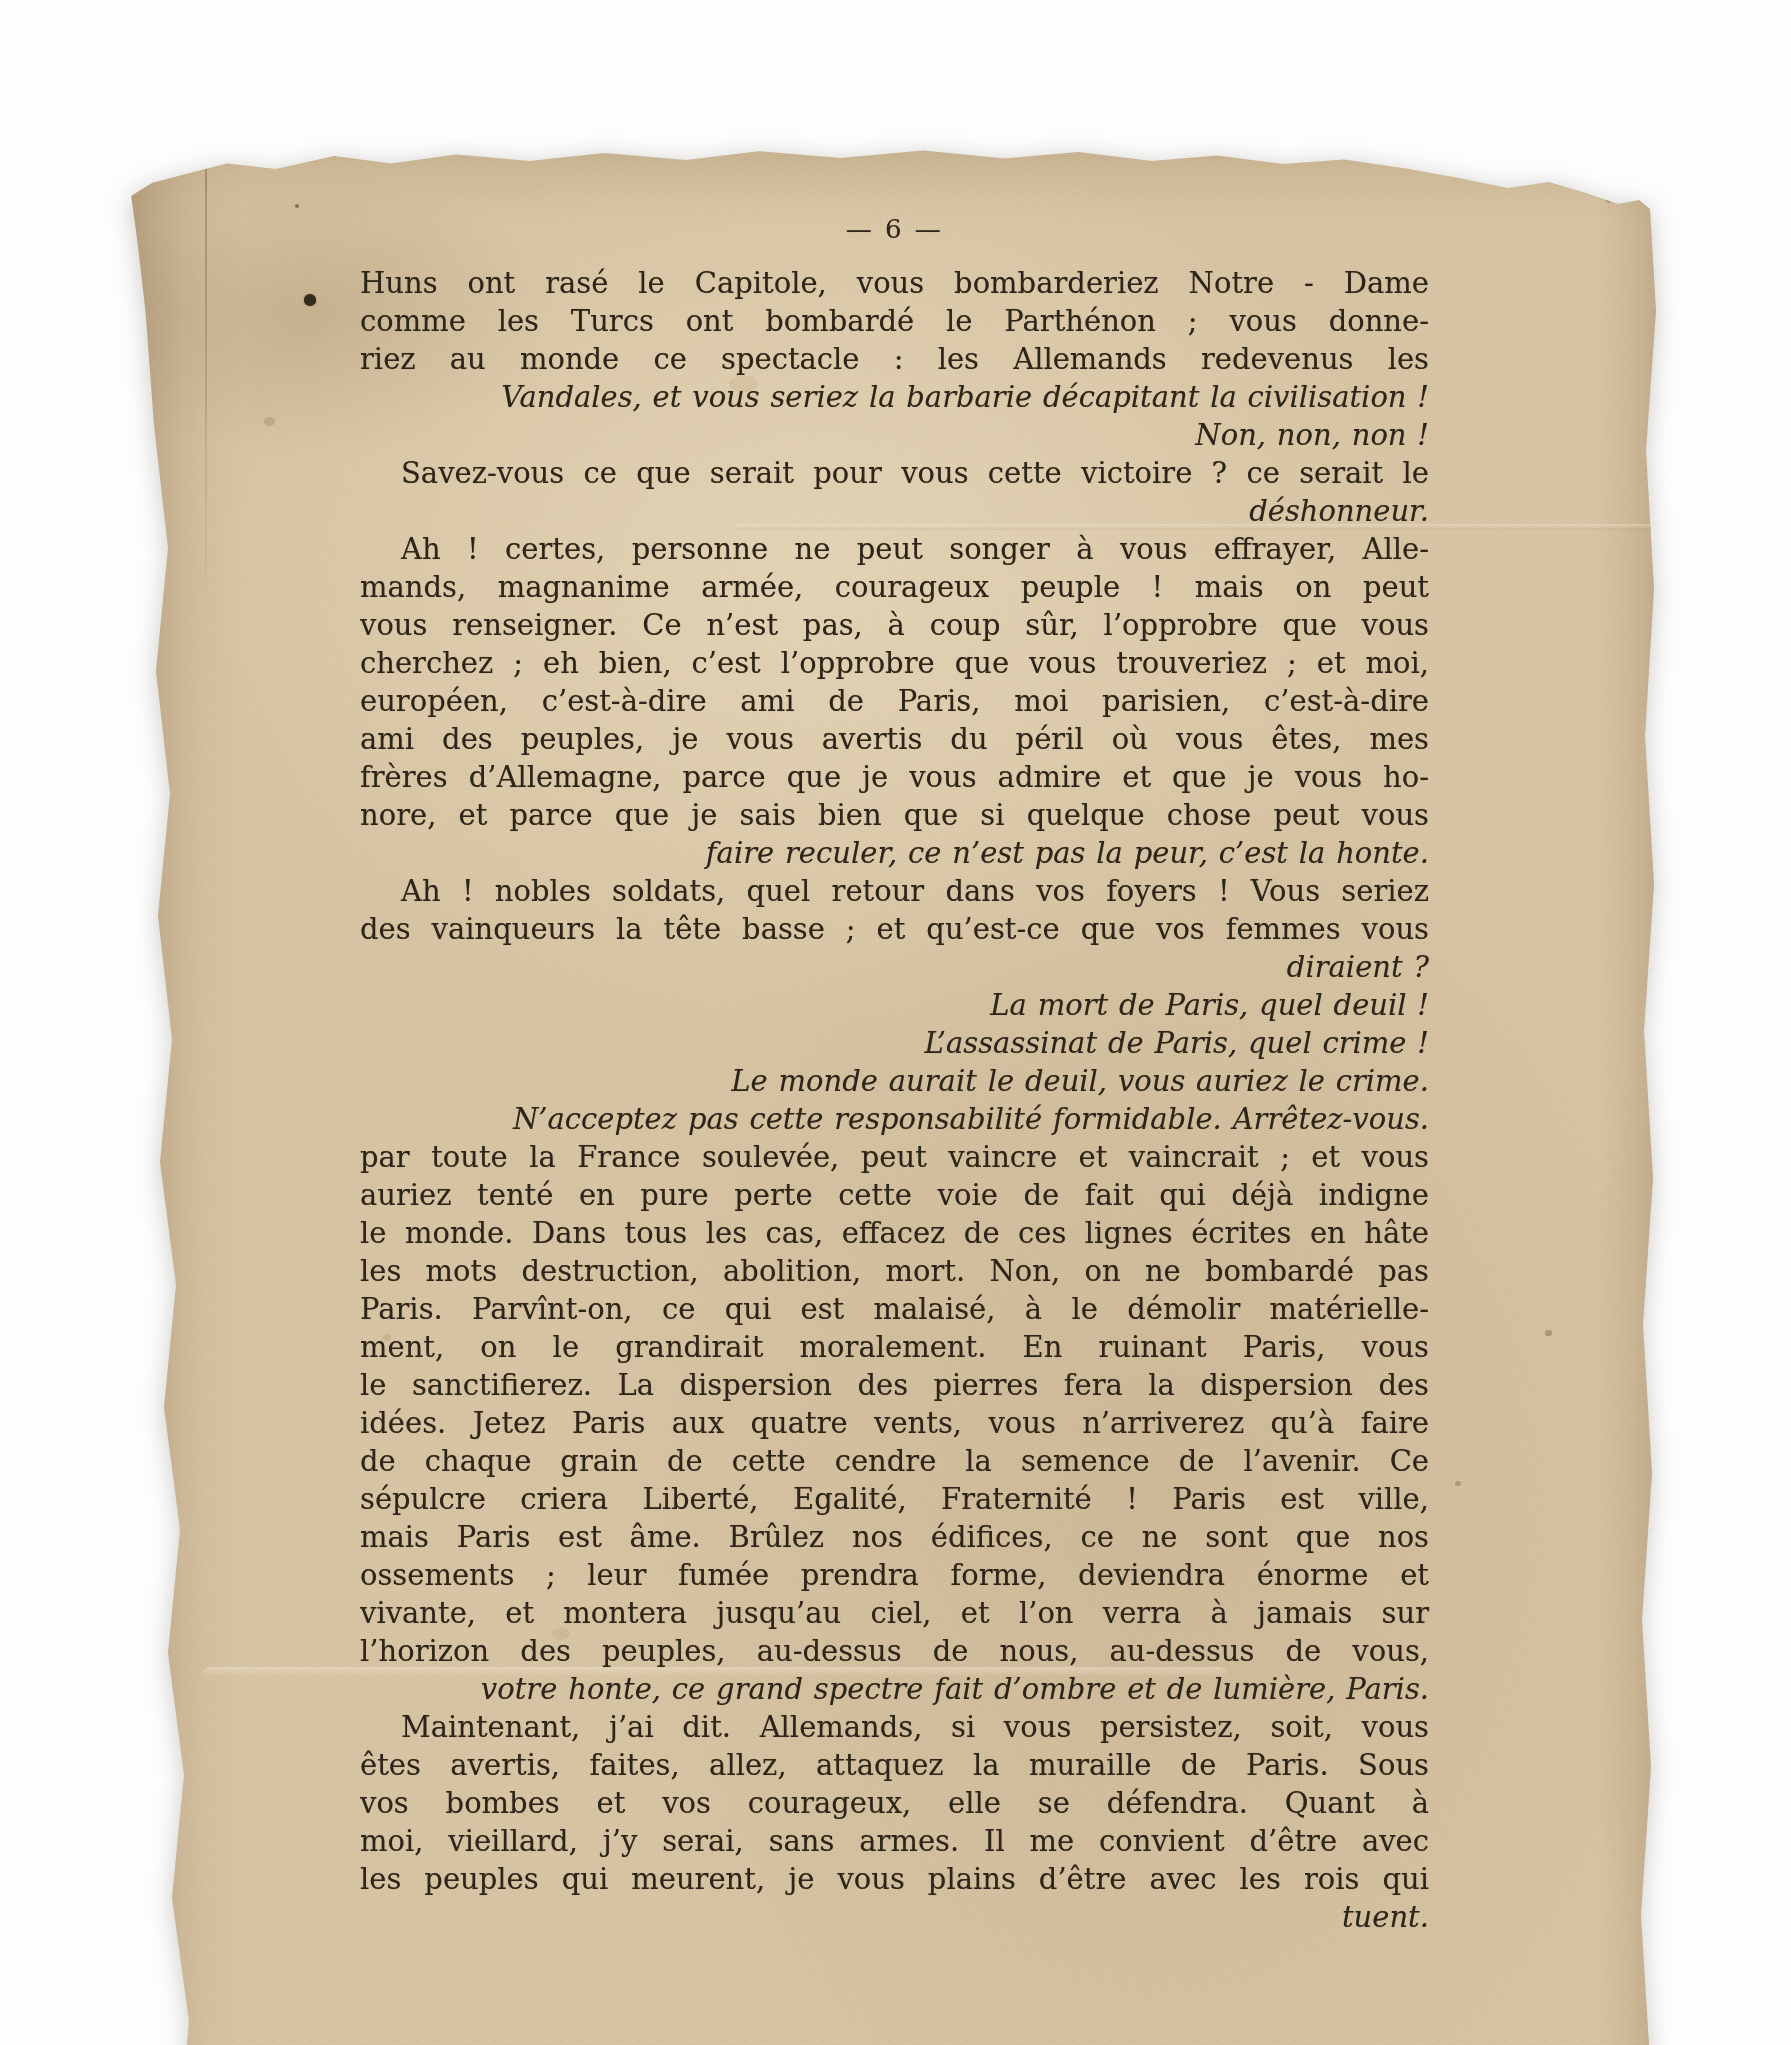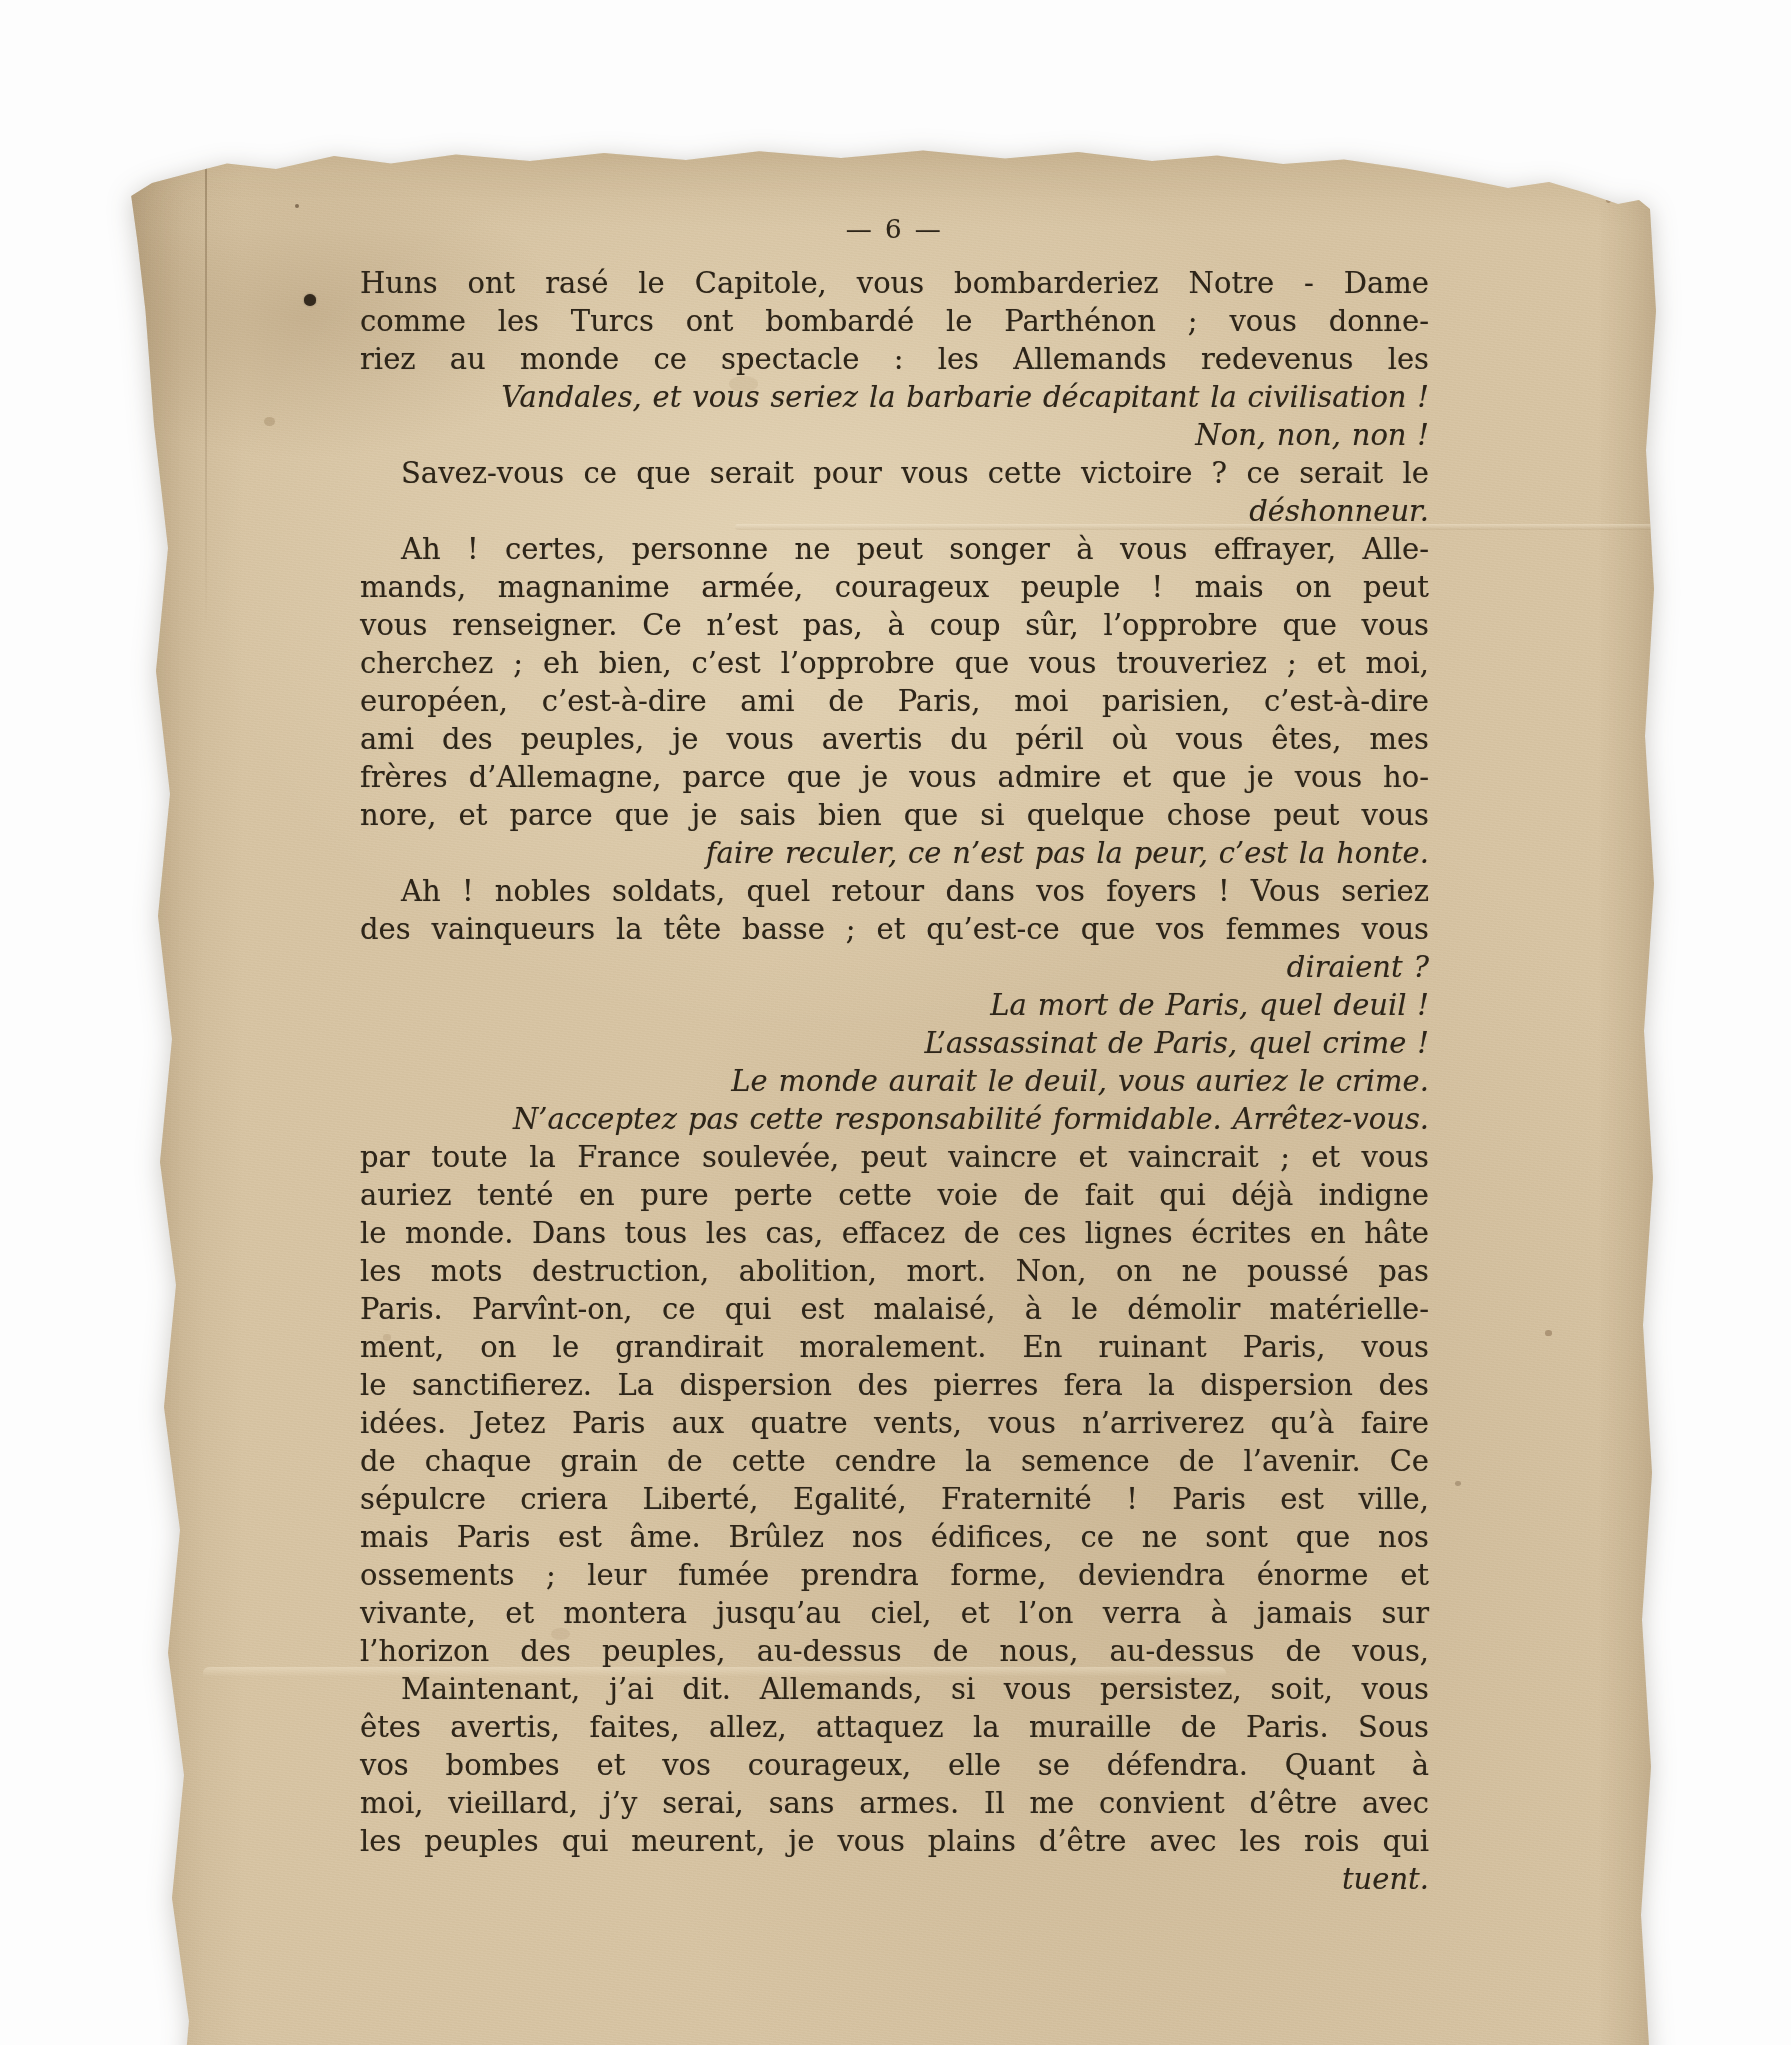--- a/index.html
+++ b/index.html
@@ -151,31 +151,32 @@
       <div class="line j ind">Ah ! nobles soldats, quel retour dans vos foyers ! Vous seriez</div>
       <div class="line j">des vainqueurs la tête basse ; et qu’est-ce que vos femmes vous</div>
       <div class="line l">diraient ?</div>
       <div class="line l ind">La mort de Paris, quel deuil !</div>
       <div class="line l ind">L’assassinat de Paris, quel crime !</div>
       <div class="line l ind">Le monde aurait le deuil, vous auriez le crime.</div>
       <div class="line l ind">N’acceptez pas cette responsabilité formidable. Arrêtez-vous.</div>
       <div class="line j">par toute la France soulevée, peut vaincre et vaincrait ; et vous</div>
       <div class="line j">auriez tenté en pure perte cette voie de fait qui déjà indigne</div>
       <div class="line j">le monde. Dans tous les cas, effacez de ces lignes écrites en hâte</div>
-      <div class="line j"><span>les mots </span><span class="it">destruction, abolition, mort.</span><span> Non, on ne poussé pas</span></div>
+      <div class="line j"><span>les mots </span><span class="it">destruction, abolition, mort.</span><span> Non, on ne bombardé pas</span></div>
       <div class="line j">Paris. Parvînt-on, ce qui est malaisé, à le démolir matérielle-</div>
       <div class="line j">ment, on le grandirait moralement. En ruinant Paris, vous</div>
       <div class="line j">le sanctifierez. La dispersion des pierres fera la dispersion des</div>
       <div class="line j">idées. Jetez Paris aux quatre vents, vous n’arriverez qu’à faire</div>
       <div class="line j">de chaque grain de cette cendre la semence de l’avenir. Ce</div>
       <div class="line j">sépulcre criera Liberté, Egalité, Fraternité ! Paris est ville,</div>
       <div class="line j">mais Paris est âme. Brûlez nos édifices, ce ne sont que nos</div>
       <div class="line j">ossements ; leur fumée prendra forme, deviendra énorme et</div>
       <div class="line j">vivante, et montera jusqu’au ciel, et l’on verra à jamais sur</div>
       <div class="line j">l’horizon des peuples, au-dessus de nous, au-dessus de vous,</div>
+      <div class="line l">votre honte, ce grand spectre fait d’ombre et de lumière, Paris.</div>
       <div class="line j ind">Maintenant, j’ai dit. Allemands, si vous persistez, soit, vous</div>
       <div class="line j">êtes avertis, faites, allez, attaquez la muraille de Paris. Sous</div>
       <div class="line j">vos bombes et vos courageux, elle se défendra. Quant à</div>
       <div class="line j">moi, vieillard, j’y serai, sans armes. Il me convient d’être avec</div>
       <div class="line j">les peuples qui meurent, je vous plains d’être avec les rois qui</div>
       <div class="line l">tuent.</div>
     </div>
 
 </div>
 

